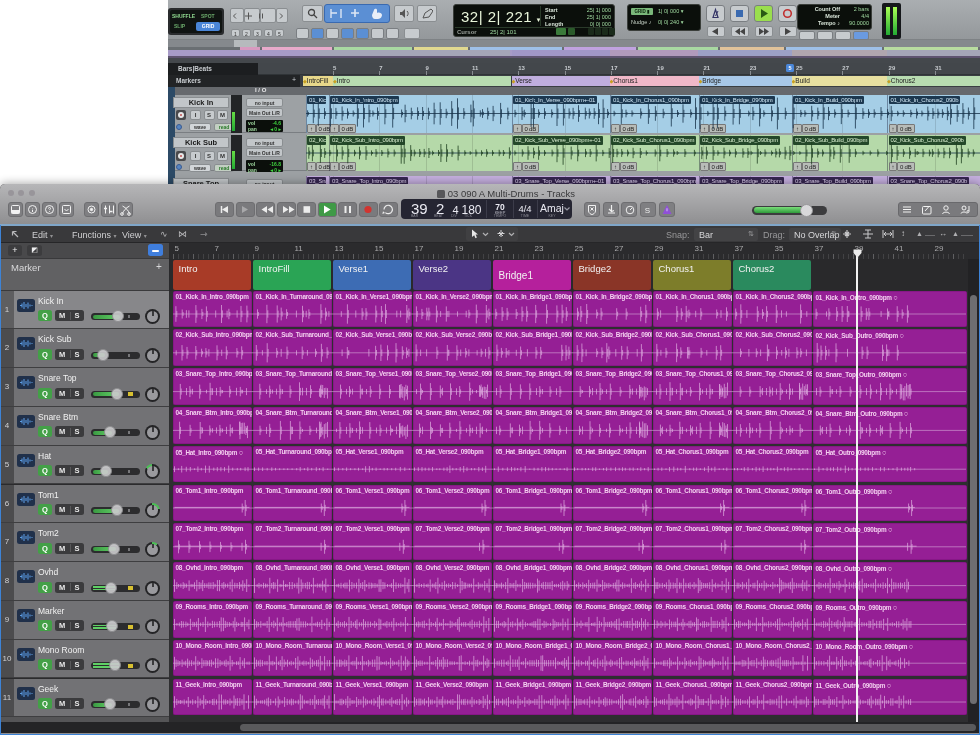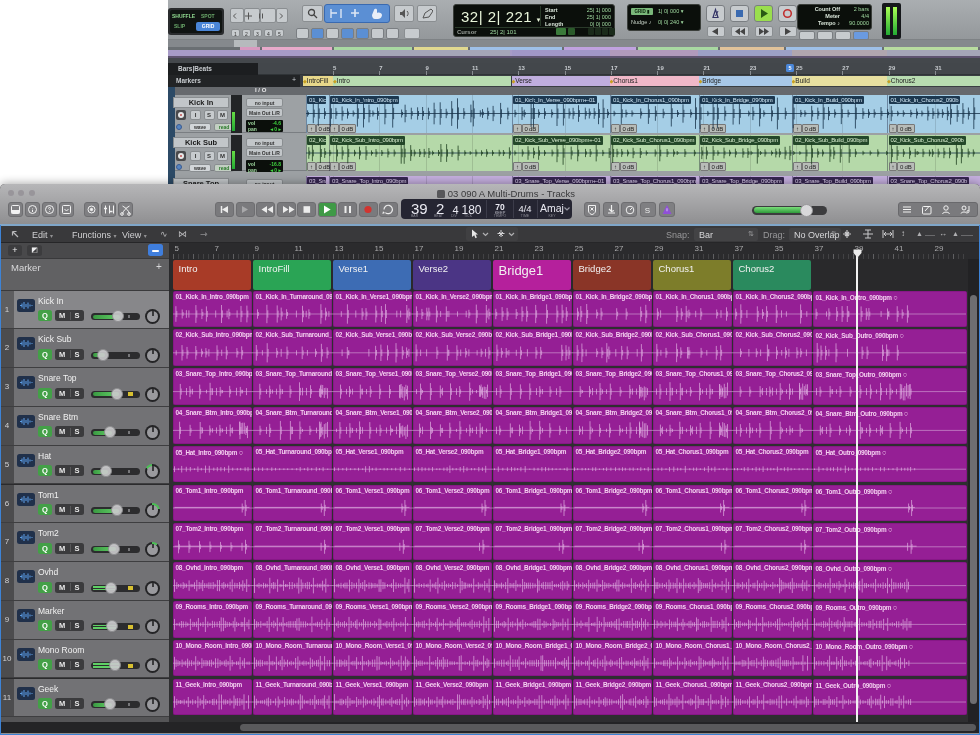--- a/index.html
+++ b/index.html
@@ -542,21 +542,21 @@
     <div class="ab" style="left:252.5px;top:76px;width:78.5px;height:29.5px;background:#2aa455;border-radius:2px">
       <div style="padding:3px 0 0 6px;font-size:9.5px;color:#f2f2f2">IntroFill</div>
     </div>
     <div class="ab" style="left:332.5px;top:76px;width:78.5px;height:29.5px;background:#3d6cb4;border-radius:2px">
       <div style="padding:3px 0 0 6px;font-size:9.5px;color:#f2f2f2">Verse1</div>
     </div>
     <div class="ab" style="left:412.5px;top:76px;width:78.5px;height:29.5px;background:#4b3585;border-radius:2px">
       <div style="padding:3px 0 0 6px;font-size:9.5px;color:#f2f2f2">Verse2</div>
     </div>
     <div class="ab" style="left:492.5px;top:76px;width:78.5px;height:29.5px;background:#b5209c;border-radius:2px">
-      <div style="padding:3px 0 0 6px;font-size:13px;color:#f2f2f2">Bridge1</div>
+      <div style="padding:10px 0 0 6px;font-size:10px;color:#f2f2f2">Bridge1</div>
     </div>
     <div class="ab" style="left:572.5px;top:76px;width:78.5px;height:29.5px;background:#8a3527;border-radius:2px">
       <div style="padding:3px 0 0 6px;font-size:9.5px;color:#f2f2f2">Bridge2</div>
     </div>
     <div class="ab" style="left:652.5px;top:76px;width:78.5px;height:29.5px;background:#7d7d2a;border-radius:2px">
       <div style="padding:3px 0 0 6px;font-size:9.5px;color:#f2f2f2">Chorus1</div>
     </div>
     <div class="ab" style="left:732.5px;top:76px;width:78.5px;height:29.5px;background:#2a8a5e;border-radius:2px">
       <div style="padding:3px 0 0 6px;font-size:9.5px;color:#f2f2f2">Chorus2</div>
     </div>

